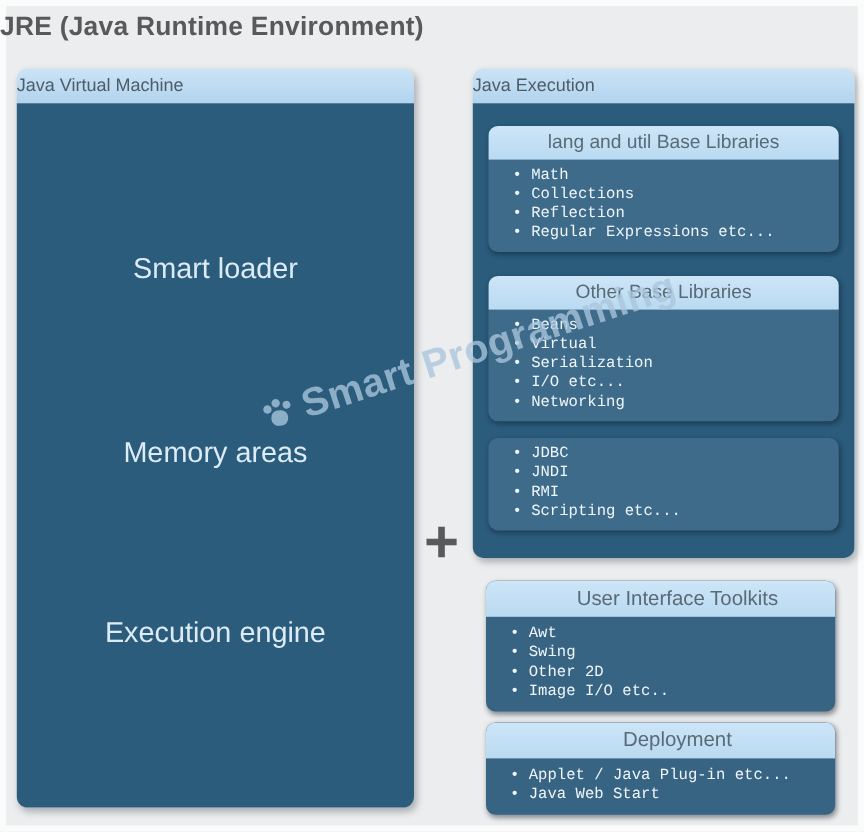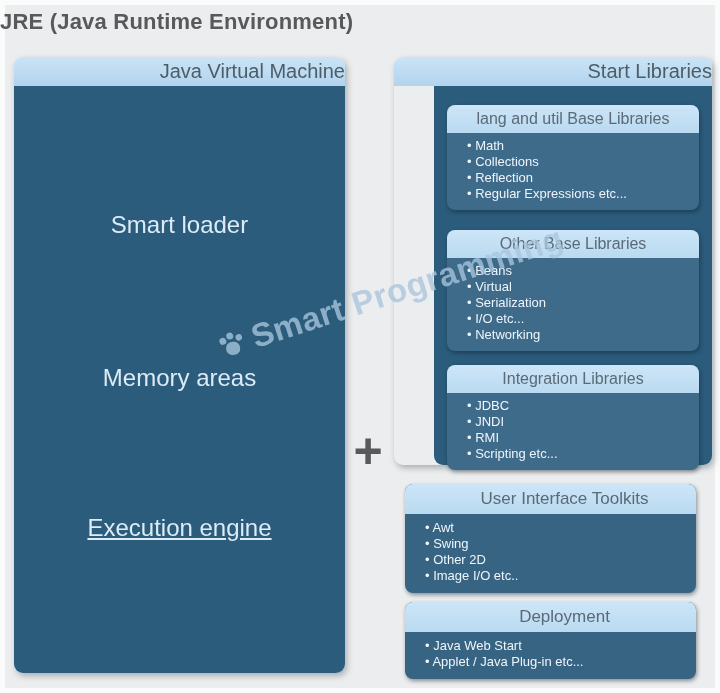--- a/index.html
+++ b/index.html
@@ -30,65 +30,66 @@
   .panel {
     position: absolute;
     border-radius: 9px;
     box-shadow: 2px 3px 6px rgba(70, 80, 90, 0.4);
   }
   .panel-header {
     height: 29px;
     line-height: 29px;
     background: linear-gradient(180deg, #cbe3f6 0%, #b2d4ee 100%);
     border-radius: 9px 9px 0 0;
-    text-align: right;
-    font-size: 20px;
+    text-align: left;
+    font-size: 15px;
     color: #4d5d68;
   }
   .panel-body {
     position: absolute;
     top: 29px; left: 0; right: 0; bottom: 0;
     background: #2b5c7c;
     border-radius: 0 0 9px 9px;
   }
 
   .jvm { left: 14px; top: 57px; width: 331px; height: 616px; }
   .jvm-item {
     position: absolute;
     width: 100%;
     text-align: center;
     transform: translateY(-50%);
     font-size: 24px;
     color: #dcebf6;
   }
   .jvm-pos-0 { top: 23.7%; }
   .jvm-pos-1 { top: 49.7%; }
-  .jvm-pos-2 { top: 75.3%; text-decoration: underline; }
+  .jvm-pos-2 { top: 75.3%; }
 
   .libs { left: 394px; top: 57px; width: 318px; height: 408px; }
-  .libs .panel-body { padding: 19px 13px 0 13px; margin-left: 40px; }
+  .libs .panel-body { padding: 19px 13px 0 13px; }
 
   
   .sub-box {
     border-radius: 8px;
     overflow: hidden;
     background: #3e6b89;
     box-shadow: 1px 2px 4px rgba(10, 25, 40, 0.45);
   }
   .sub-header {
     height: 28px;
     line-height: 28px;
     background: linear-gradient(180deg, #cde5f7 0%, #b9daf1 100%);
     text-align: center;
     font-size: 16px;
     color: #5a6a76;
   }
   .sub-box ul {
     list-style: none;
     padding: 5px 8px 8px 20px;
+    font-family: Liberation Mono, monospace;
   }
   .sub-box li {
     font-size: 13px;
     line-height: 16px;
     color: #eef5fb;
   }
   .sub-box li::before { content: "• "; }
 
   .box-gap-lg { margin-bottom: 20px; }
   .box-gap-sm { margin-bottom: 14px; }
@@ -145,21 +146,21 @@
   <section class="panel jvm">
     <div class="panel-header">Java Virtual Machine</div>
     <div class="panel-body">
       <div class="jvm-item jvm-pos-0">Smart loader</div>
       <div class="jvm-item jvm-pos-1">Memory areas</div>
       <div class="jvm-item jvm-pos-2">Execution engine</div>
     </div>
   </section>
 
   <section class="panel libs">
-    <div class="panel-header">Start Libraries</div>
+    <div class="panel-header">Java Execution</div>
     <div class="panel-body">
 
       <div class="sub-box box-gap-lg">
         <div class="sub-header">lang and util Base Libraries</div>
         <ul>
             <li>Math</li>
             <li>Collections</li>
             <li>Reflection</li>
             <li>Regular Expressions etc...</li>
           </ul>
@@ -170,21 +171,20 @@
         <ul>
             <li>Beans</li>
             <li>Virtual</li>
             <li>Serialization</li>
             <li>I/O etc...</li>
             <li>Networking</li>
           </ul>
       </div>
 
       <div class="sub-box">
-        <div class="sub-header">Integration Libraries</div>
         <ul>
             <li>JDBC</li>
             <li>JNDI</li>
             <li>RMI</li>
             <li>Scripting etc...</li>
           </ul>
       </div>
 
     </div>
   </section>
@@ -197,22 +197,22 @@
         <li>Awt</li>
         <li>Swing</li>
         <li>Other 2D</li>
         <li>Image I/O etc..</li>
       </ul>
   </section>
 
   <section class="sub-box standalone deployment">
     <div class="sub-header">Deployment</div>
     <ul>
+        <li>Applet / Java Plug-in etc...</li>
         <li>Java Web Start</li>
-        <li>Applet / Java Plug-in etc...</li>
       </ul>
   </section>
 
   <div class="watermark">
     <span class="wm-icon">
       <svg width="28" height="28" viewBox="0 0 24 24" fill="currentColor" aria-hidden="true">
         <circle cx="6" cy="7" r="3"></circle>
         <circle cx="13" cy="4.5" r="3"></circle>
         <circle cx="20" cy="8" r="2.8"></circle>
         <rect x="6.5" y="10" width="12" height="11" rx="5" transform="rotate(12 12.5 15.5)"></rect>

